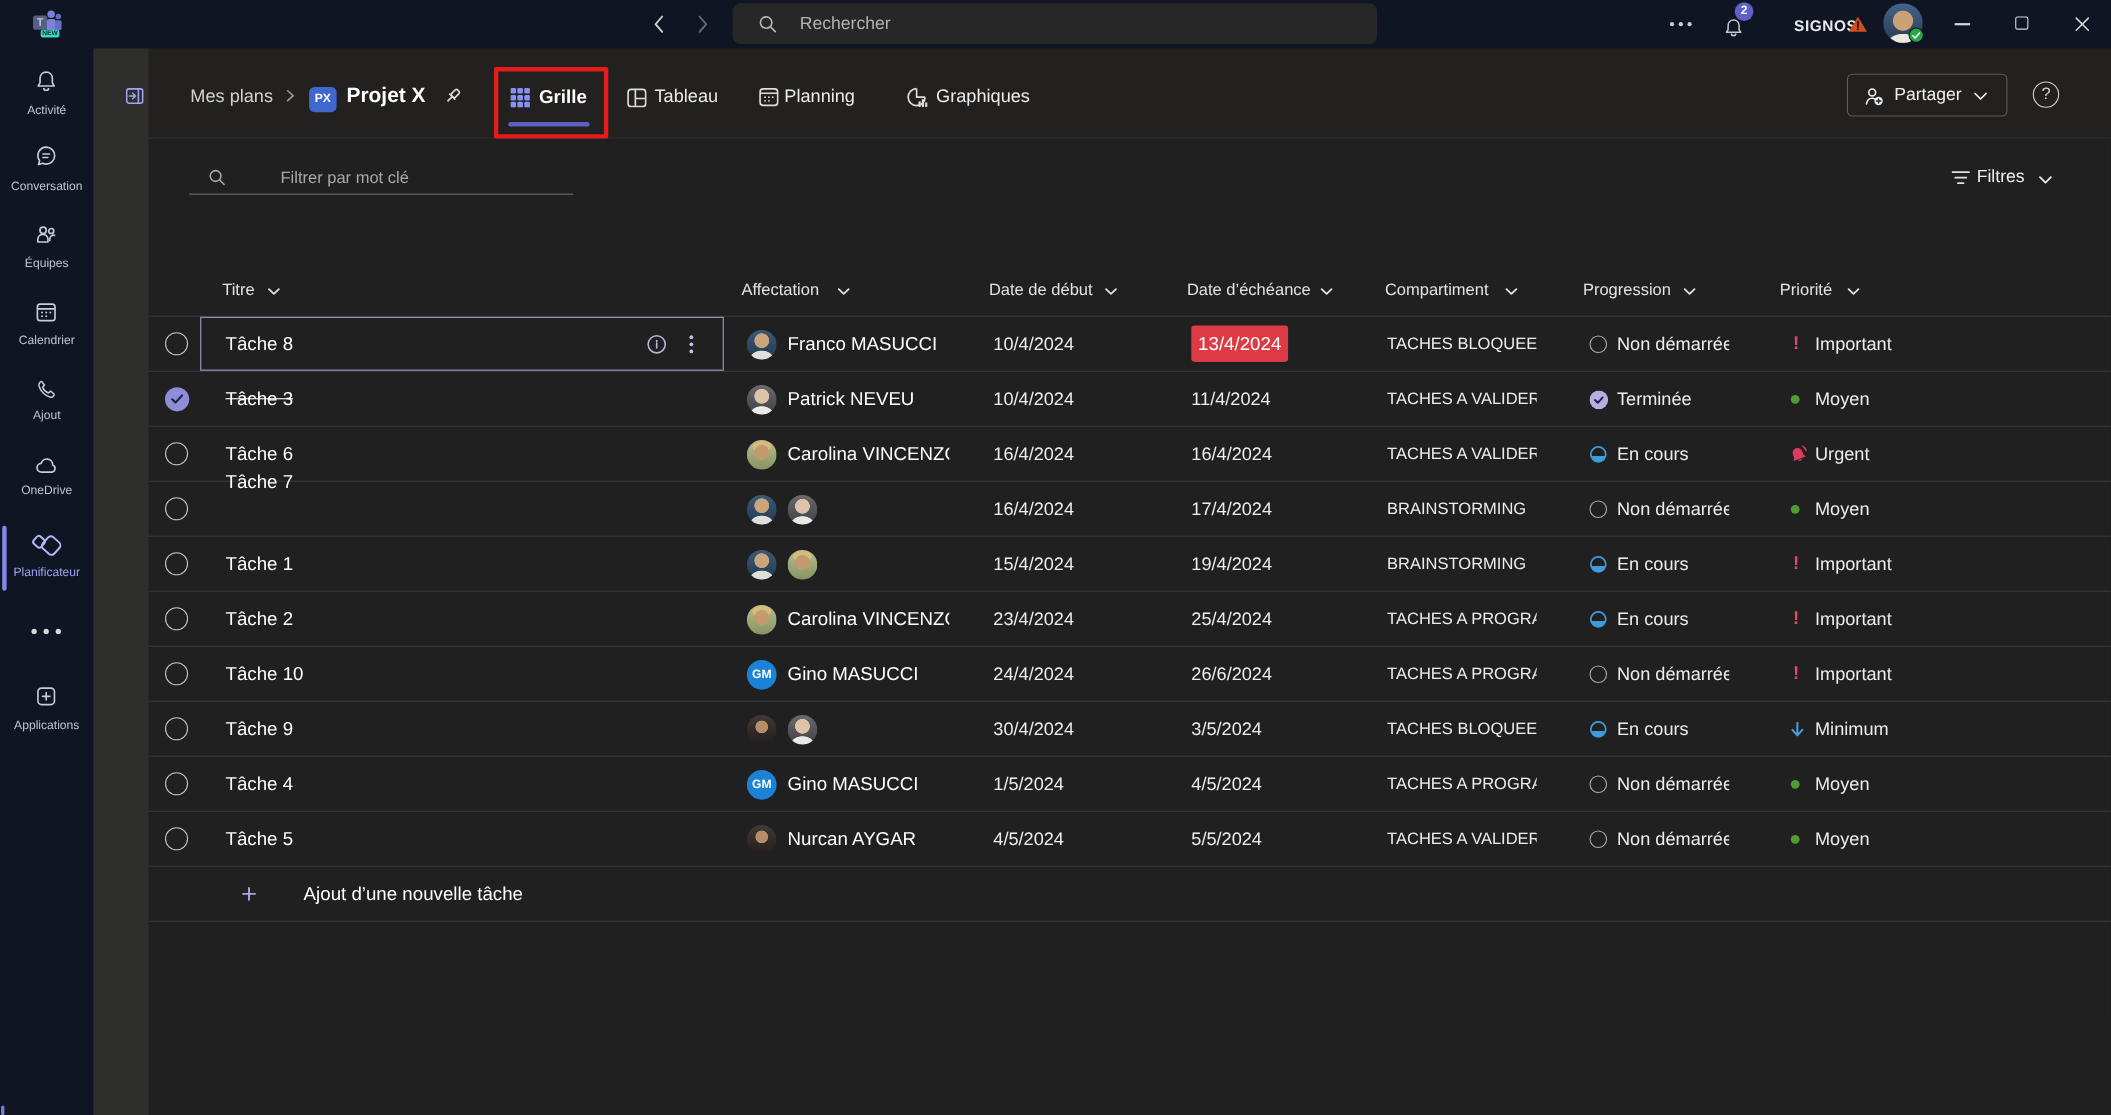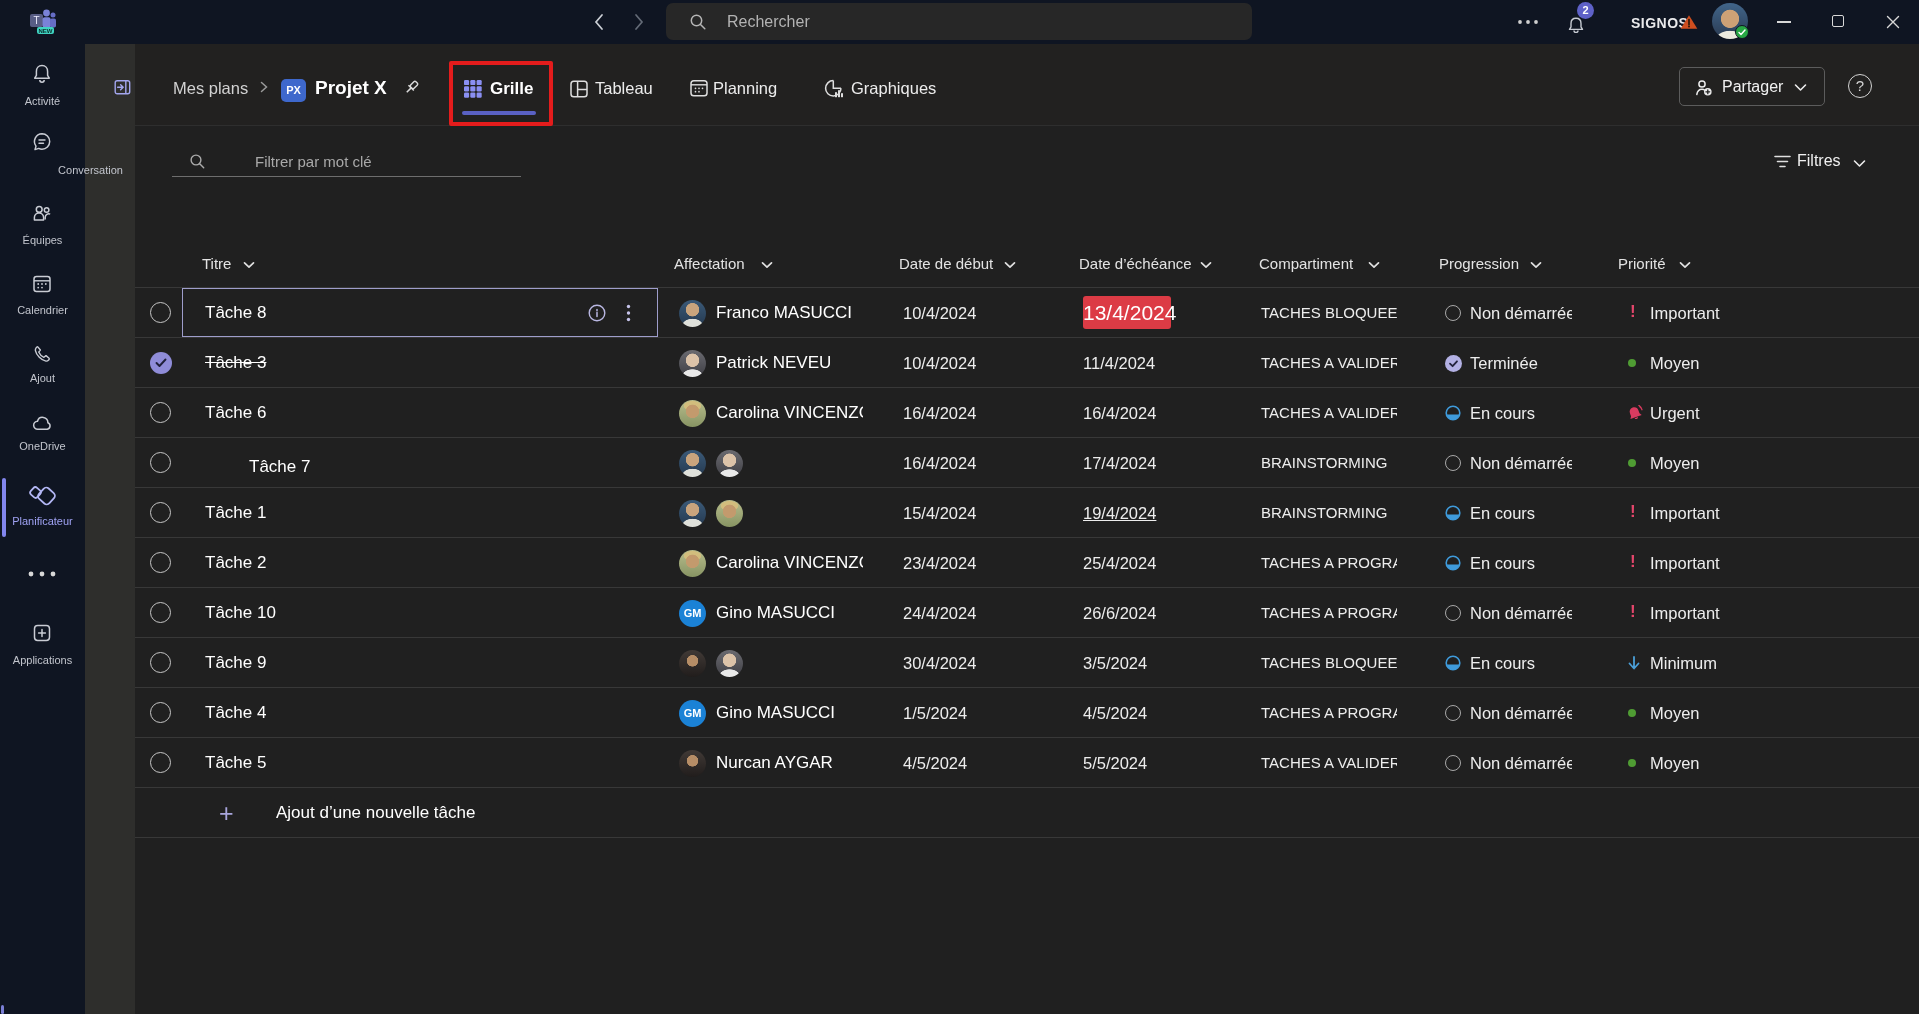--- a/index.html
+++ b/index.html
@@ -84,21 +84,21 @@
 <div class="abs strip"></div>
 <svg class="abs" style="left:31px;top:63px;" width="22" height="20" viewBox="0 0 22 20">
       <path d="M11 2.6c3.5 0 5.6 2.6 5.6 5.8v4l1.7 2.8H3.7l1.7-2.8v-4c0-3.2 2.1-5.8 5.6-5.8z" stroke="#c9ccd4" stroke-width="1.5" fill="none" stroke-linejoin="round"></path>
       <path d="M8.8 17a2.2 2.2 0 0 0 4.4 0" stroke="#c9ccd4" stroke-width="1.5" fill="none"></path>
     </svg>
 <div class="abs railitem" style="left:0px;top:95px;">Activité</div>
 <svg class="abs" style="left:31px;top:131px;" width="22" height="21" viewBox="0 0 22 21">
       <path d="M11 2.8a7.7 7.7 0 0 1 0 15.4c-1.2 0-2.3-.3-3.3-.8L4 18.6l1-3.5A7.7 7.7 0 0 1 11 2.8z" stroke="#c9ccd4" stroke-width="1.5" fill="none" stroke-linejoin="round"></path>
       <path d="M8 9h6M8 12.2h4.5" stroke="#c9ccd4" stroke-width="1.4" fill="none" stroke-linecap="round"></path>
     </svg>
-<div class="abs railitem" style="left:0px;top:164px;margin-left:48px;">Conversation</div>
+<div class="abs railitem" style="left:0px;top:164px;">Conversation</div>
 <svg class="abs" style="left:31px;top:203px;" width="22" height="20" viewBox="0 0 22 20">
       <circle cx="8.2" cy="6.4" r="2.9" stroke="#c9ccd4" stroke-width="1.5" fill="none"></circle>
       <circle cx="15.6" cy="7" r="2.3" stroke="#c9ccd4" stroke-width="1.5" fill="none"></circle>
       <path d="M3.4 17v-2.4a4.6 4.6 0 0 1 9.2 0V17z" stroke="#c9ccd4" stroke-width="1.5" fill="none" stroke-linejoin="round"></path>
       <path d="M14.2 16.4v-2a3.6 3.6 0 0 1 5-3.3" stroke="#c9ccd4" stroke-width="1.5" fill="none" stroke-linejoin="round"></path>
     </svg>
 <div class="abs railitem" style="left:0px;top:234px;">Équipes</div>
 <svg class="abs" style="left:31px;top:273px;" width="22" height="21" viewBox="0 0 22 21">
       <rect x="3" y="3.5" width="16" height="15" rx="2.5" stroke="#c9ccd4" stroke-width="1.5" fill="none"></rect>
       <path d="M3 7.8h16" stroke="#c9ccd4" stroke-width="1.4"></path>
@@ -252,21 +252,21 @@
       <path d="M9 5.6v1.2M9 8.4v4" stroke="#b9b7e2" stroke-width="1.5" stroke-linecap="round"></path>
     </svg>
 <svg class="abs" style="left:626px;top:304px;" width="5" height="18" viewBox="0 0 5 18">
       <circle cx="2.5" cy="2.5" r="1.7" fill="#c5c3ea"></circle>
       <circle cx="2.5" cy="9" r="1.7" fill="#c5c3ea"></circle>
       <circle cx="2.5" cy="15.5" r="1.7" fill="#c5c3ea"></circle>
     </svg>
 <div class="abs av av-franco" style="left:679px;top:299.5px;"></div>
 <div class="abs nm cell" style="left:716px;top:303px;width:147px;">Franco MASUCCI</div>
 <div class="abs dt" style="left:903px;top:304px;">10/4/2024</div>
-<div class="abs" style="left:1083px;top:296px;width:88px;height:33px;background:#dc3b45;border-radius:3px;color:#fff;font-size:21px;text-align:right;line-height:33px;">13/4/2024</div>
+<div class="abs" style="left:1083px;top:296px;width:88px;height:33px;background:#dc3b45;border-radius:3px;color:#fff;font-size:17px;text-align:center;line-height:33px;">13/4/2024</div>
 <div class="abs comp cell" style="left:1261px;top:304px;width:136px;">TACHES BLOQUEES</div>
 <div class="abs" style="left:1445px;top:305px;width:16px;height:16px;border:1.5px solid #a8a8a8;border-radius:50%;"></div>
 <div class="abs ptxt cell" style="left:1470px;top:304px;width:102px;">Non démarrée</div>
 <div class="abs" style="left:1630px;top:302px;font-size:17px;font-weight:bold;color:#e3466b;">!</div>
 <div class="abs ptxt" style="left:1650px;top:304px;">Important</div>
 <div class="abs rowsep" style="top:387px;"></div>
 <div class="abs ckdone" style="left:150px;top:352px;"></div>
 <svg class="abs" style="left:155px;top:358px;" width="12" height="10" viewBox="0 0 12 10">
       <path d="M1.5 5 L4.5 8 L10.5 1.5" stroke="#20203a" stroke-width="1.9" fill="none" stroke-linecap="round" stroke-linejoin="round"></path>
     </svg>
@@ -299,37 +299,37 @@
 <svg class="abs" style="left:1627px;top:405px;" width="17" height="16" viewBox="0 0 17 16">
       <g transform="rotate(-20 8 9)">
         <path d="M8 2.2c2.9 0 4.5 2 4.5 4.6v3l1.5 2.4H2l1.5-2.4v-3C3.5 4.2 5.1 2.2 8 2.2z" fill="#da3b60"></path>
         <path d="M6.2 12.8a1.85 1.85 0 0 0 3.6 0z" fill="#da3b60"></path>
       </g>
       <path d="M12.8 1.8a5 5 0 0 1 2.2 3M11.9 0.4a7 7 0 0 1 3.1 4.2" stroke="#da3b60" stroke-width="1.2" fill="none" stroke-linecap="round"></path>
     </svg>
 <div class="abs ptxt" style="left:1650px;top:404px;">Urgent</div>
 <div class="abs rowsep" style="top:487px;"></div>
 <div class="abs ck" style="left:150px;top:452px;"></div>
-<div class="abs nm" style="left:205px;top:457px;margin-left:44px;">Tâche 7</div>
+<div class="abs nm" style="left:205px;top:429px;">Tâche 7</div>
 <div class="abs av av-franco" style="left:679px;top:449.5px;"></div>
 <div class="abs av av-patrick" style="left:716px;top:449.5px;"></div>
 <div class="abs dt" style="left:903px;top:454px;">16/4/2024</div>
 <div class="abs dt" style="left:1083px;top:454px;">17/4/2024</div>
 <div class="abs comp cell" style="left:1261px;top:454px;width:136px;">BRAINSTORMING</div>
 <div class="abs" style="left:1445px;top:455px;width:16px;height:16px;border:1.5px solid #a8a8a8;border-radius:50%;"></div>
 <div class="abs ptxt cell" style="left:1470px;top:454px;width:102px;">Non démarrée</div>
 <div class="abs" style="left:1628px;top:459px;width:8px;height:8px;border-radius:50%;background:#4f9c33;"></div>
 <div class="abs ptxt" style="left:1650px;top:454px;">Moyen</div>
 <div class="abs rowsep" style="top:537px;"></div>
 <div class="abs ck" style="left:150px;top:502px;"></div>
 <div class="abs nm" style="left:205px;top:503px;">Tâche 1</div>
 <div class="abs av av-franco" style="left:679px;top:499.5px;"></div>
 <div class="abs av av-carolina" style="left:716px;top:499.5px;"></div>
 <div class="abs dt" style="left:903px;top:504px;">15/4/2024</div>
-<div class="abs dt" style="left:1083px;top:504px;text-decoration:underline;">19/4/2024</div>
+<div class="abs dt" style="left:1083px;top:504px;">19/4/2024</div>
 <div class="abs comp cell" style="left:1261px;top:504px;width:136px;">BRAINSTORMING</div>
 <svg class="abs" style="left:1445px;top:505px;" width="16" height="16" viewBox="0 0 16 16">
       <circle cx="8" cy="8" r="6.8" stroke="#3f9bdb" stroke-width="1.6" fill="none"></circle>
       <path d="M1.8 9.6a6.3 6.3 0 0 0 12.4 0z" fill="#3f9bdb"></path>
     </svg>
 <div class="abs ptxt cell" style="left:1470px;top:504px;width:102px;">En cours</div>
 <div class="abs" style="left:1630px;top:502px;font-size:17px;font-weight:bold;color:#e3466b;">!</div>
 <div class="abs ptxt" style="left:1650px;top:504px;">Important</div>
 <div class="abs rowsep" style="top:587px;"></div>
 <div class="abs ck" style="left:150px;top:552px;"></div>

